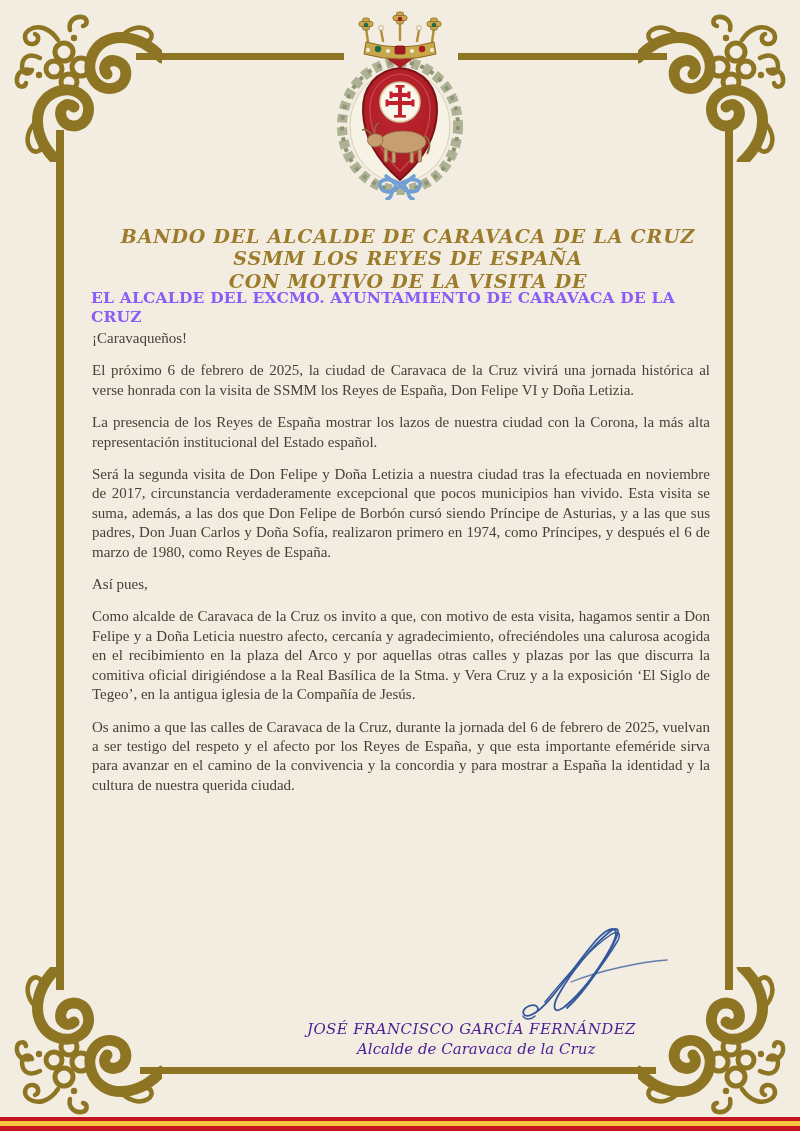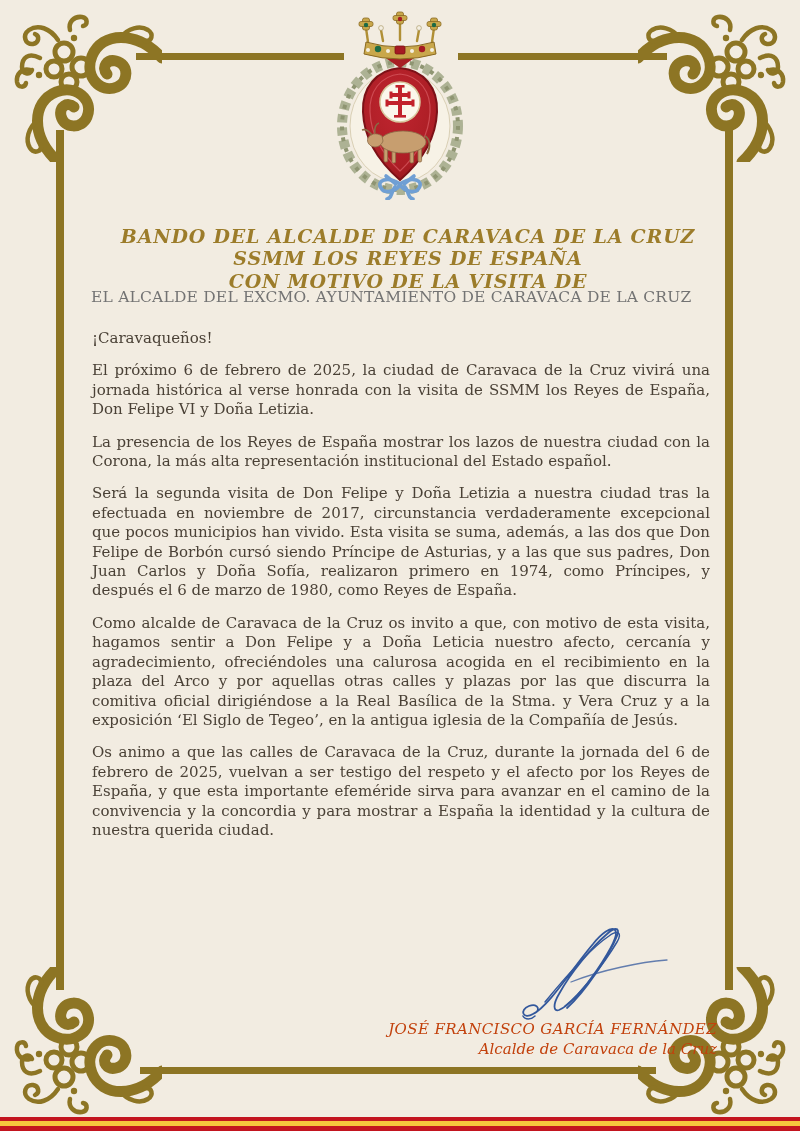--- a/index.html
+++ b/index.html
@@ -36,36 +36,37 @@
     text-align:center;
     color:#9c7c2a;
     font-style:italic;font-weight:bold;
     font-size:19px;line-height:22.5px;letter-spacing:0.8px;
   }
   .title span{display:block;padding-left:16px;}
 
   
   .heading{
     position:absolute;left:91px;top:288px;width:630px;
-    color:#737373;font-weight:normal;font-size:15.5px;letter-spacing:0.2px;
+    color:#8b5cf6;font-weight:bold;font-size:15.5px;letter-spacing:0.2px;
   }
 
   
   .body-copy{
     position:absolute;left:92px;top:329px;width:618px;
     color:#4a4136;font-size:15px;line-height:19.4px;
     text-align:justify;
+    font-family:Liberation Serif, serif;
   }
   .body-copy p{margin:0 0 13px 0;}
 
   
   .sig-svg{position:absolute;left:505px;top:918px;width:170px;height:105px;}
   .sig-block{
     position:absolute;left:307px;top:1020px;width:410px;
-    text-align:right;color:#c2410c;font-style:italic;
+    text-align:left;color:#4c1d95;font-style:italic;
   }
   .sig-name{font-size:15px;letter-spacing:0.4px;}
   .sig-role{font-size:15px;margin-top:2px;padding-left:50px;}
 
   
   .flag{position:absolute;left:0;bottom:0;width:100%;}
   .flag .red1{height:4px;background:#c3141f;}
   .flag .yellow{height:5px;background:#f6c53d;}
   .flag .red2{height:5px;background:#c3141f;}
 </style>
@@ -205,20 +206,21 @@
     <span>CON MOTIVO DE LA VISITA DE</span>
   </h1>
 
   <div class="heading">EL ALCALDE DEL EXCMO. AYUNTAMIENTO DE CARAVACA DE LA CRUZ</div>
 
   <div class="body-copy">
     <p>¡Caravaqueños!</p>
     <p>El próximo 6 de febrero de 2025, la ciudad de Caravaca de la Cruz vivirá una jornada histórica al verse honrada con la visita de SSMM los Reyes de España, Don Felipe VI y Doña Letizia.</p>
     <p>La presencia de los Reyes de España mostrar los lazos de nuestra ciudad con la Corona, la más alta representación institucional del Estado español.</p>
     <p>Será la segunda visita de Don Felipe y Doña Letizia a nuestra ciudad tras la efectuada en noviembre de 2017, circunstancia verdaderamente excepcional que pocos municipios han vivido. Esta visita se suma, además, a las dos que Don Felipe de Borbón cursó siendo Príncipe de Asturias, y a las que sus padres, Don Juan Carlos y Doña Sofía, realizaron primero en 1974, como Príncipes, y después el 6 de marzo de 1980, como Reyes de España.</p>
+    <p>Así pues,</p>
     <p>Como alcalde de Caravaca de la Cruz os invito a que, con motivo de esta visita, hagamos sentir a Don Felipe y a Doña Leticia nuestro afecto, cercanía y agradecimiento, ofreciéndoles una calurosa acogida en el recibimiento en la plaza del Arco y por aquellas otras calles y plazas por las que discurra la comitiva oficial dirigiéndose a la Real Basílica de la Stma. y Vera Cruz y a la exposición ‘El Siglo de Tegeo’, en la antigua iglesia de la Compañía de Jesús.</p>
     <p>Os animo a que las calles de Caravaca de la Cruz, durante la jornada del 6 de febrero de 2025, vuelvan a ser testigo del respeto y el afecto por los Reyes de España, y que esta importante efeméride sirva para avanzar en el camino de la convivencia y la concordia y para mostrar a España la identidad y la cultura de nuestra querida ciudad.</p>
   </div>
 
   <svg class="sig-svg" viewBox="0 0 170 105">
     <g stroke="#33589c" fill="none" stroke-linecap="round">
       <path stroke-width="1.8" d="M28 96 C18 102 14 92 24 88 C34 84 36 94 28 96 C44 88 66 52 88 26 C96 16 106 8 110 12 C114 16 104 34 92 52 C80 70 64 88 54 92 C48 94 48 86 54 76 C66 54 88 28 102 16 C108 10 116 8 112 18 C104 38 80 74 62 90"></path>
       <path stroke-width="1.5" d="M40 84 C58 62 86 30 104 18 C112 12 118 14 112 24 C100 44 76 76 60 88"></path>
       <path stroke-width="1.3" opacity="0.75" d="M66 64 C96 52 136 44 162 42"></path>
       <path stroke-width="1.5" d="M30 98 C26 102 20 102 18 98"></path>

